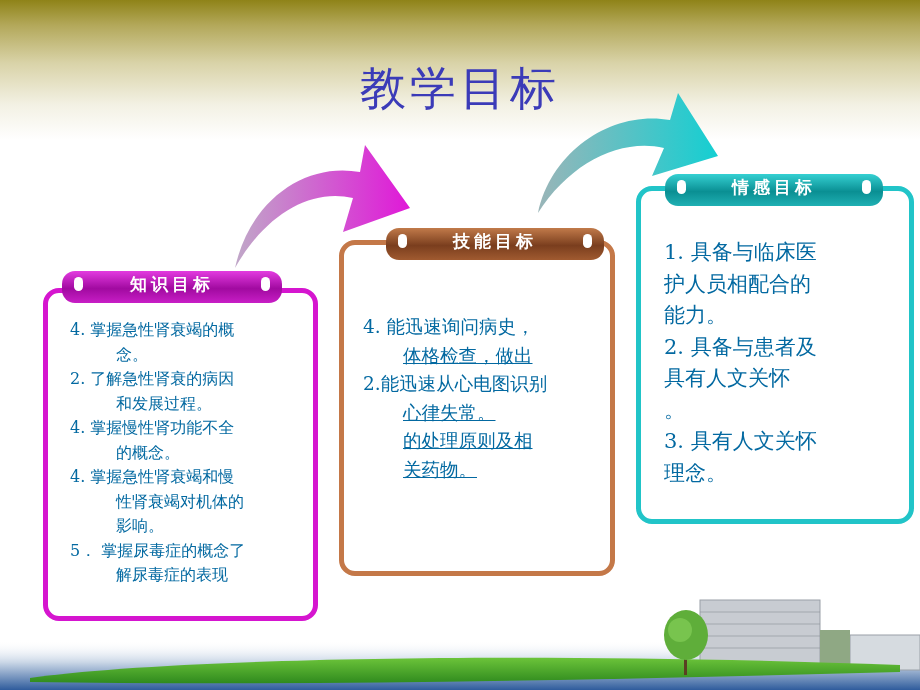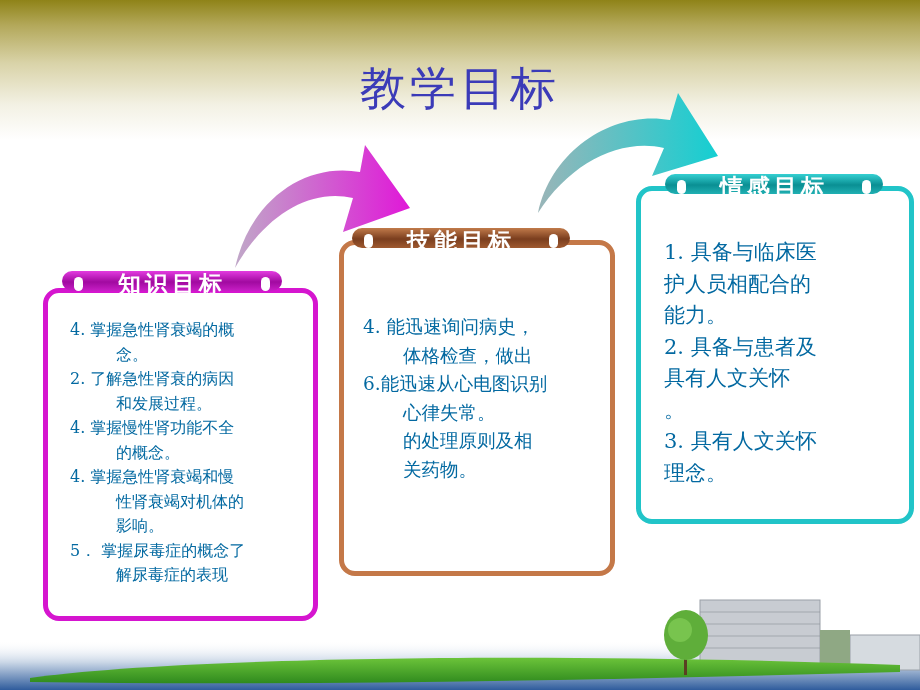--- a/index.html
+++ b/index.html
@@ -19,41 +19,41 @@
   }
   .arrow { position:absolute; }
   .box {
     position:absolute; background:#fff; border-radius:16px; box-sizing:border-box;
   }
   .box-knowledge { left:43px; top:288px; width:275px; height:333px; border:5px solid #d515cf; }
   .box-skill { left:339px; top:240px; width:276px; height:336px; border:5px solid #c47848; }
   .box-affect { left:636px; top:186px; width:278px; height:338px; border:5px solid #21c4c8; }
 
   .pill {
-    position:absolute; height:20px; border-radius:13px; box-sizing:border-box;
+    position:absolute; height:32px; border-radius:13px; box-sizing:border-box;
     color:#fff; text-align:center; font-weight:bold;
     font-family: "DejaVu Sans", "Liberation Sans", sans-serif;
-    font-size:23px; line-height:26px; letter-spacing:4px;
+    font-size:17px; line-height:26px; letter-spacing:4px;
   }
   .pill .dot {
     position:absolute; top:6px; width:9px; height:14px; border-radius:5px; background:#fff;
   }
   .pill .dot.l { left:12px; }
   .pill .dot.r { right:12px; }
   .pill-knowledge { left:62px; top:271px; width:220px; background:linear-gradient(to bottom,#e33be0,#a10aa0 55%,#c81ec6); }
-  .pill-skill { left:352px; top:228px; width:218px; background:linear-gradient(to bottom,#c17a4a,#7a3e1e 55%,#a05a30); }
+  .pill-skill { left:386px; top:228px; width:218px; background:linear-gradient(to bottom,#c17a4a,#7a3e1e 55%,#a05a30); }
   .pill-affect { left:665px; top:174px; width:218px; background:linear-gradient(to bottom,#35d0d2,#0a8f93 55%,#20b0b3); }
 
   .list { position:absolute; margin:0; padding:0; list-style:none; color:#0369a1; }
   .list li { margin:0; padding:0; }
   .list .ind { display:block; }
   .list-knowledge { left:70px; top:318px; width:220px; font-size:16px; line-height:24.5px; }
   .list-knowledge .ind { padding-left:46px; }
   .list-skill { left:363px; top:313px; width:240px; font-size:18.5px; line-height:28.5px; }
-  .list-skill .ind { padding-left:40px; }
+  .list-skill .ind { padding-left:40px;text-decoration:underline; }
   .list-affect { left:664px; top:237px; width:230px; font-size:21px; line-height:31.5px; }
 
   .ground { position:absolute; left:0; top:640px; width:920px; height:50px; }
 </style>
 </head>
 <body>
 
 <div class="top-band"></div>
 <h1 class="page-title">教学目标</h1>
 
@@ -112,21 +112,21 @@
   <span class="dot l"></span>
   <span>技能目标</span>
   <span class="dot r"></span>
 </div>
 <ul class="list list-skill">
   <li>
     <span>4. 能迅速询问病史，</span>
     <span class="ind">体格检查，做出</span>
   </li>
   <li>
-    <span>6.能迅速从心电图识别</span>
+    <span>2.能迅速从心电图识别</span>
     <span class="ind">心律失常。</span>
   </li>
   <li>
     <span class="ind">的处理原则及相</span>
     <span class="ind">关药物。</span>
   </li>
 </ul>
 
 <div class="box box-affect"></div>
 <div class="pill pill-affect">

